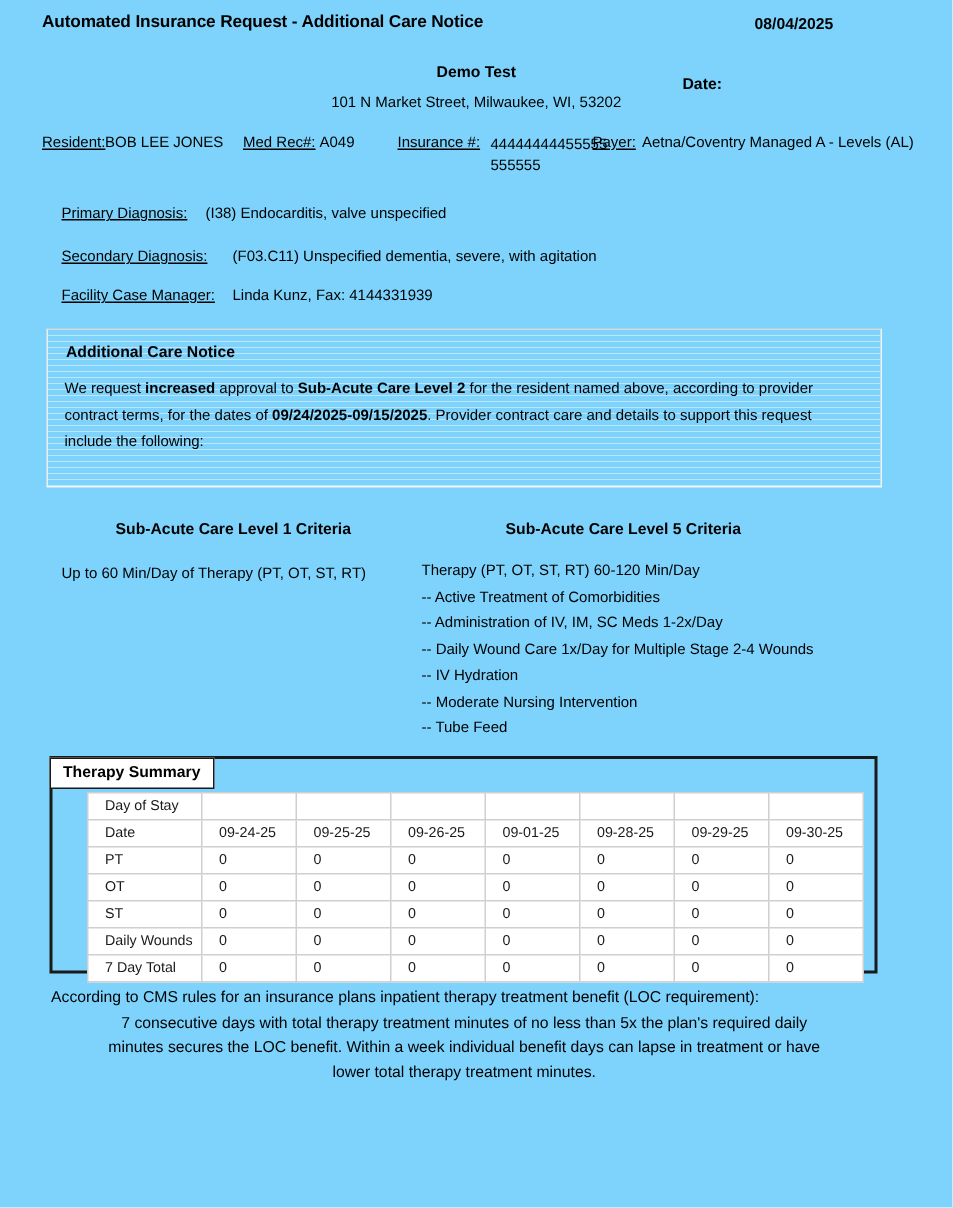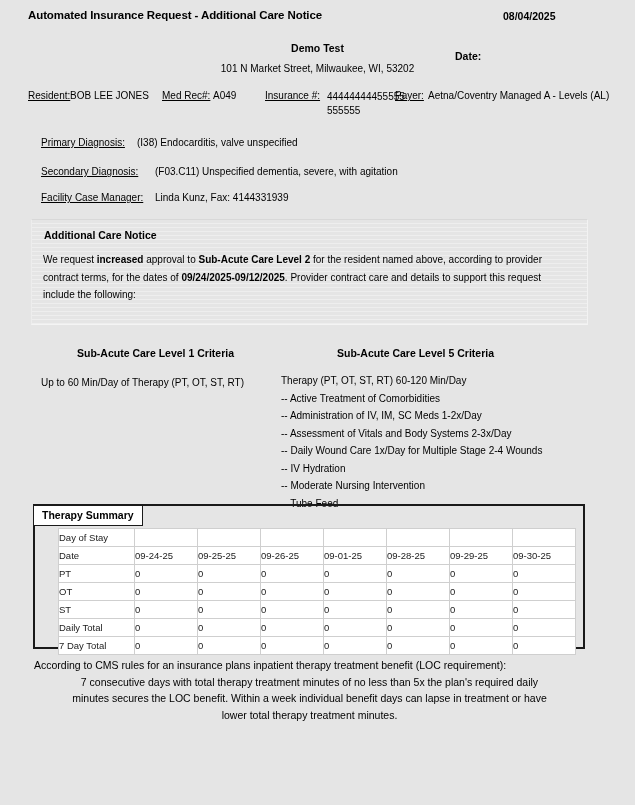--- a/index.html
+++ b/index.html
@@ -8,21 +8,21 @@
     background: #ffffff;
   }
   body {
     font-family: "Liberation Sans", sans-serif;
     color: #000000;
   }
   .page {
     position: relative;
     width: 635px;
     height: 805px;
-    background: #e5e5e5;
+    background: #7dd3fc;
     overflow: hidden;
   }
 
   
   .doc-title {
     position: absolute;
     left: 28px;
     top: 9px;
     font-size: 11.5px;
     font-weight: bold;
@@ -184,21 +184,21 @@
     width: 518px;
     border-collapse: collapse;
     table-layout: fixed;
     z-index: 2;
     background: #ffffff;
   }
   table.therapy td {
     border: 1px solid #cfcfcf;
     font-size: 9.5px;
     height: 15px;
-    padding: 1px 0 1px 0;
+    padding: 1px 0 1px 11px;
     color: #1a1a1a;
     overflow: hidden;
     white-space: nowrap;
     margin-left: 13px;
   }
   table.therapy col.c-label { width: 76px; }
   table.therapy col.c-day   { width: 63px; }
 
   
   .footer-note {
@@ -246,36 +246,35 @@
     <span class="dx-val">(F03.C11) Unspecified dementia, severe, with agitation</span>
   </div>
   <div class="dx-row dx-3">
     <span class="dx-lbl">Facility Case Manager:</span>
     <span class="dx-val">Linda Kunz, Fax: 4144331939</span>
   </div>
 
   <div class="notice-box">
     <div class="notice-title">Additional Care Notice</div>
     <div class="notice-body">
-      <span>We request </span><b>increased</b><span> approval to </span><b>Sub-Acute Care Level 2</b><span> for the resident named above, according to provider contract terms, for the dates of </span><b>09/24/2025-09/12/2025</b><span>. Provider contract care and details to support this request include the following:</span>
+      <span>We request </span><b>increased</b><span> approval to </span><b>Sub-Acute Care Level 2</b><span> for the resident named above, according to provider contract terms, for the dates of </span><b>09/24/2025-09/15/2025</b><span>. Provider contract care and details to support this request include the following:</span>
     </div>
   </div>
 
   <div class="crit-head crit-head-1">Sub-Acute Care Level 1 Criteria</div>
   <div class="crit-head crit-head-2">Sub-Acute Care Level 5 Criteria</div>
 
   <div class="crit-body crit-body-1">
     <div>Up to 60 Min/Day of Therapy (PT, OT, ST, RT)</div>
   </div>
 
   <div class="crit-body crit-body-2">
     <div>Therapy (PT, OT, ST, RT) 60-120 Min/Day</div>
     <div>-- Active Treatment of Comorbidities</div>
     <div>-- Administration of IV, IM, SC Meds 1-2x/Day</div>
-    <div>-- Assessment of Vitals and Body Systems 2-3x/Day</div>
     <div>-- Daily Wound Care 1x/Day for Multiple Stage 2-4 Wounds</div>
     <div>-- IV Hydration</div>
     <div>-- Moderate Nursing Intervention</div>
     <div>-- Tube Feed</div>
   </div>
 
   <div class="tbl-outer"></div>
   <div class="tbl-tag">Therapy Summary</div>
 
   <table class="therapy">
@@ -334,21 +333,21 @@
         <td>ST</td>
         <td>0</td>
         <td>0</td>
         <td>0</td>
         <td>0</td>
         <td>0</td>
         <td>0</td>
         <td>0</td>
       </tr>
       <tr>
-        <td>Daily Total</td>
+        <td>Daily Wounds</td>
         <td>0</td>
         <td>0</td>
         <td>0</td>
         <td>0</td>
         <td>0</td>
         <td>0</td>
         <td>0</td>
       </tr>
       <tr>
         <td>7 Day Total</td>

